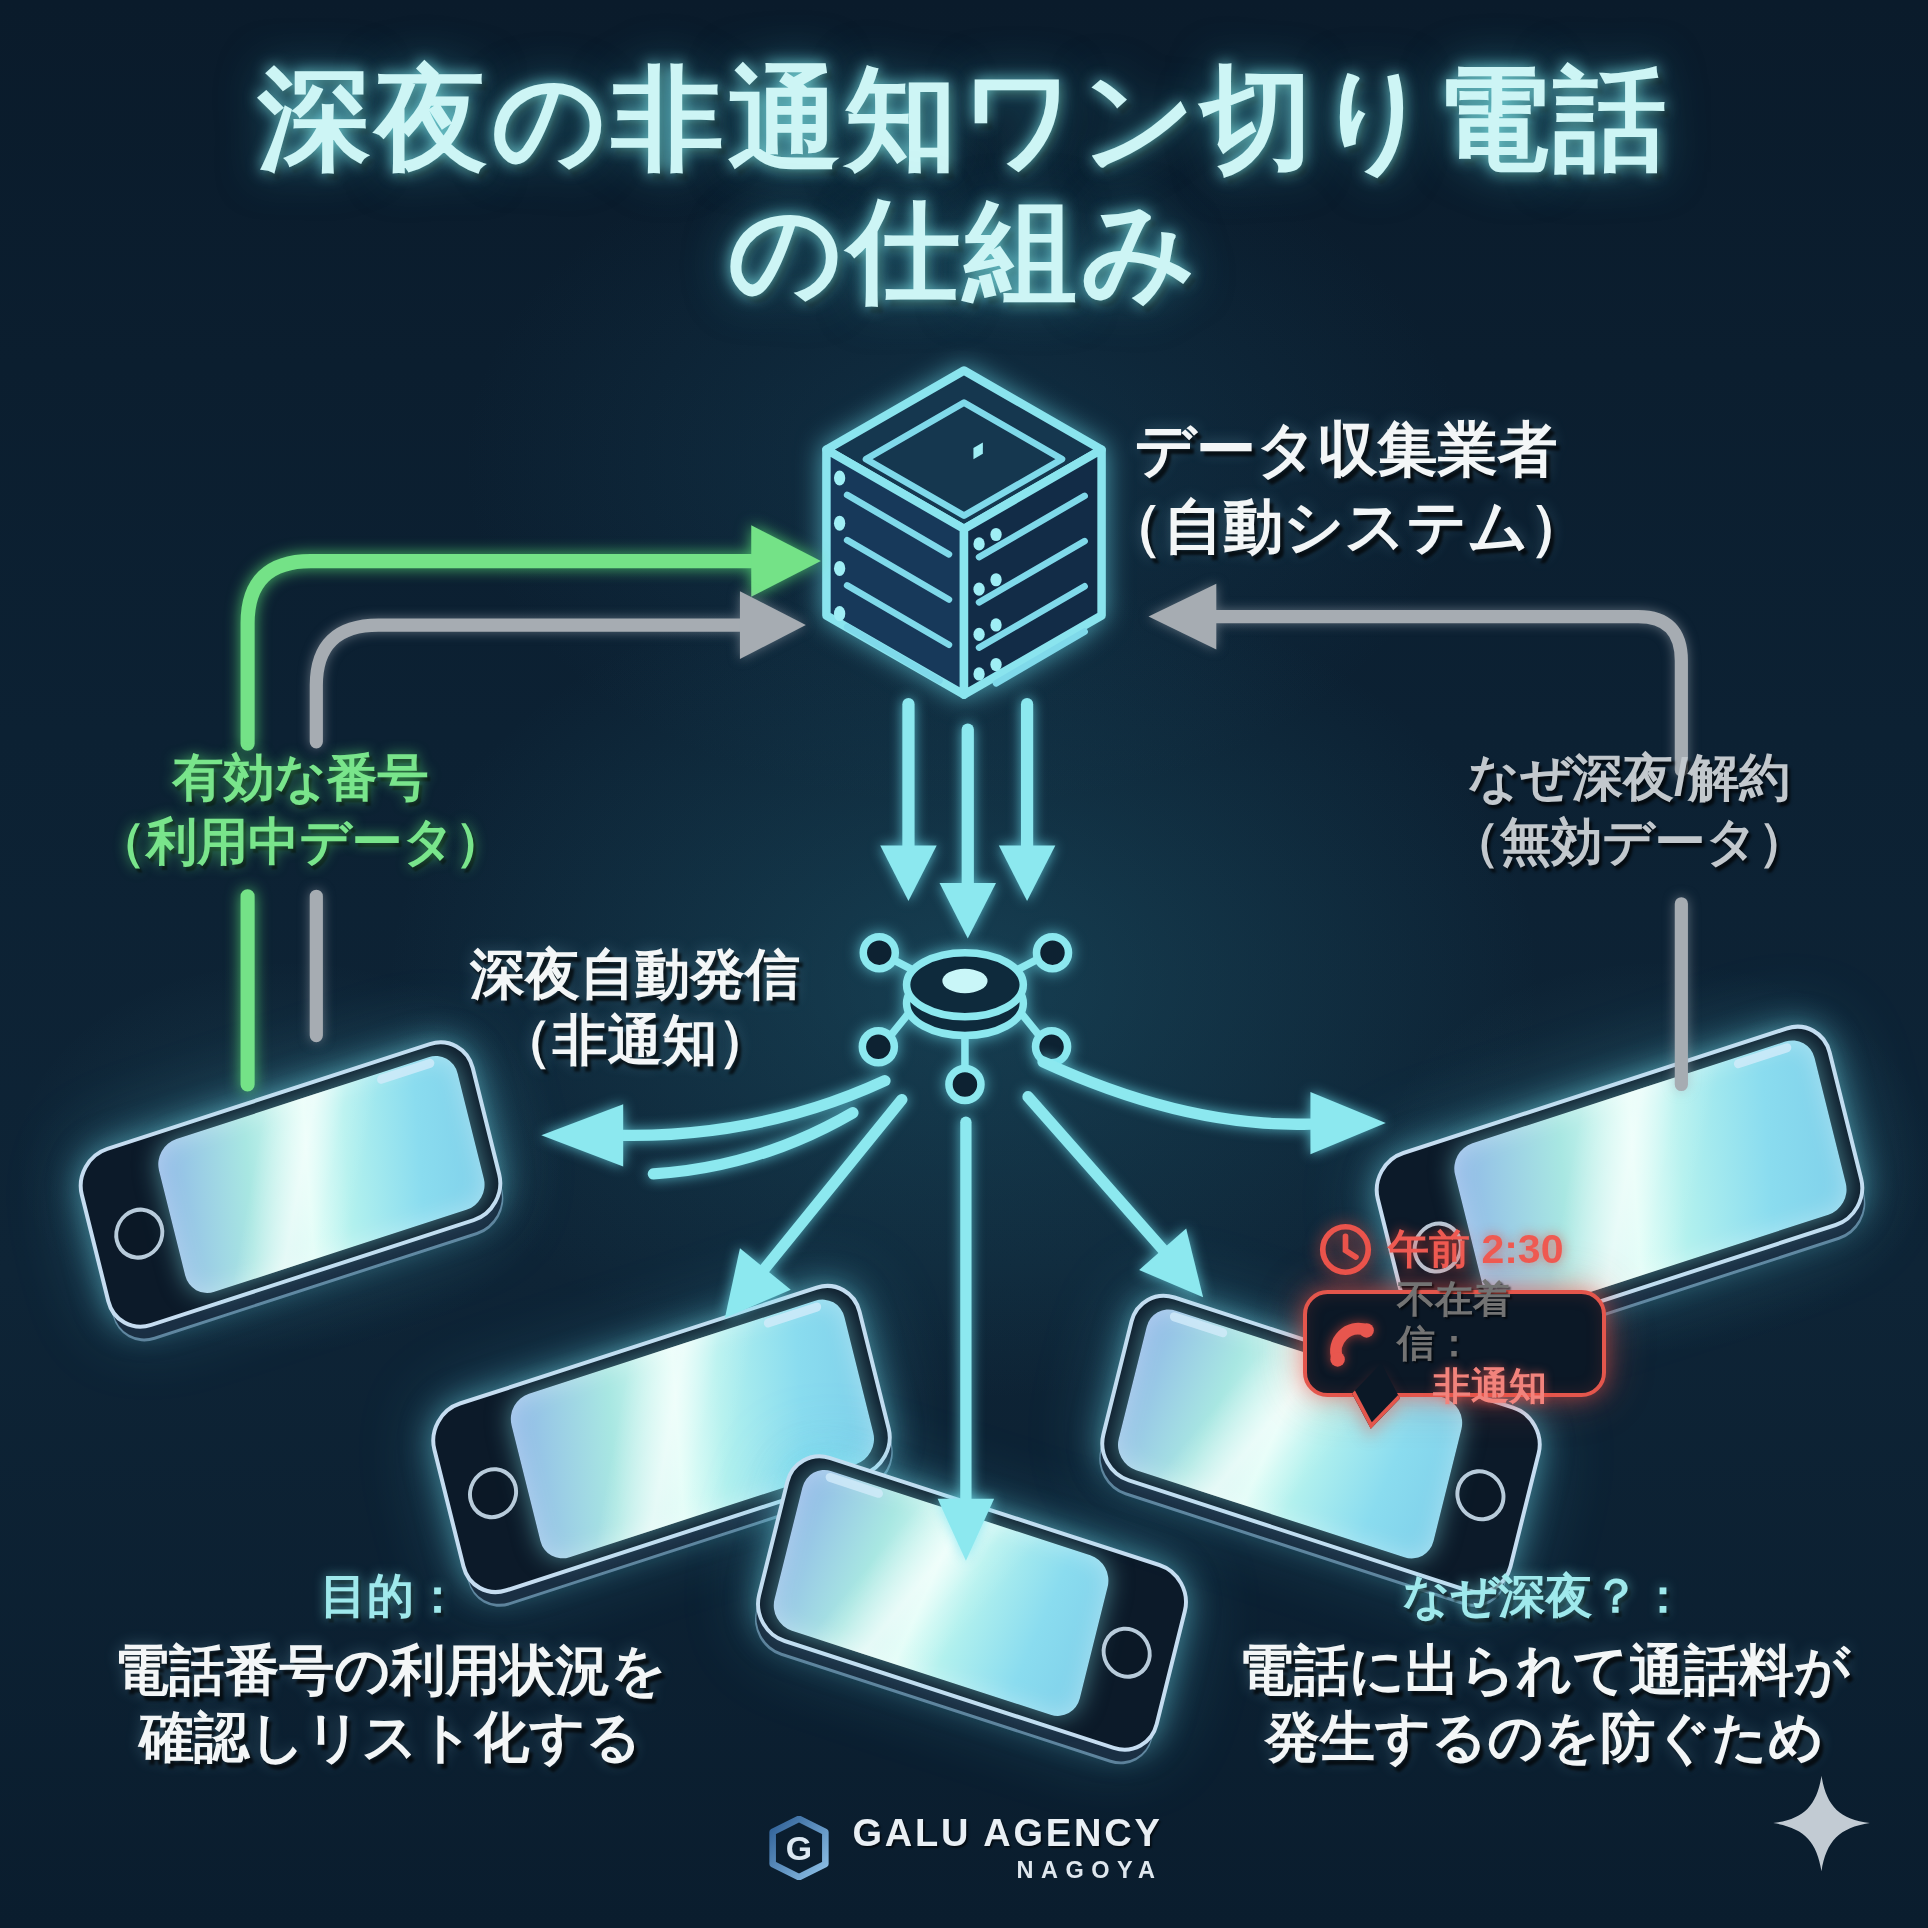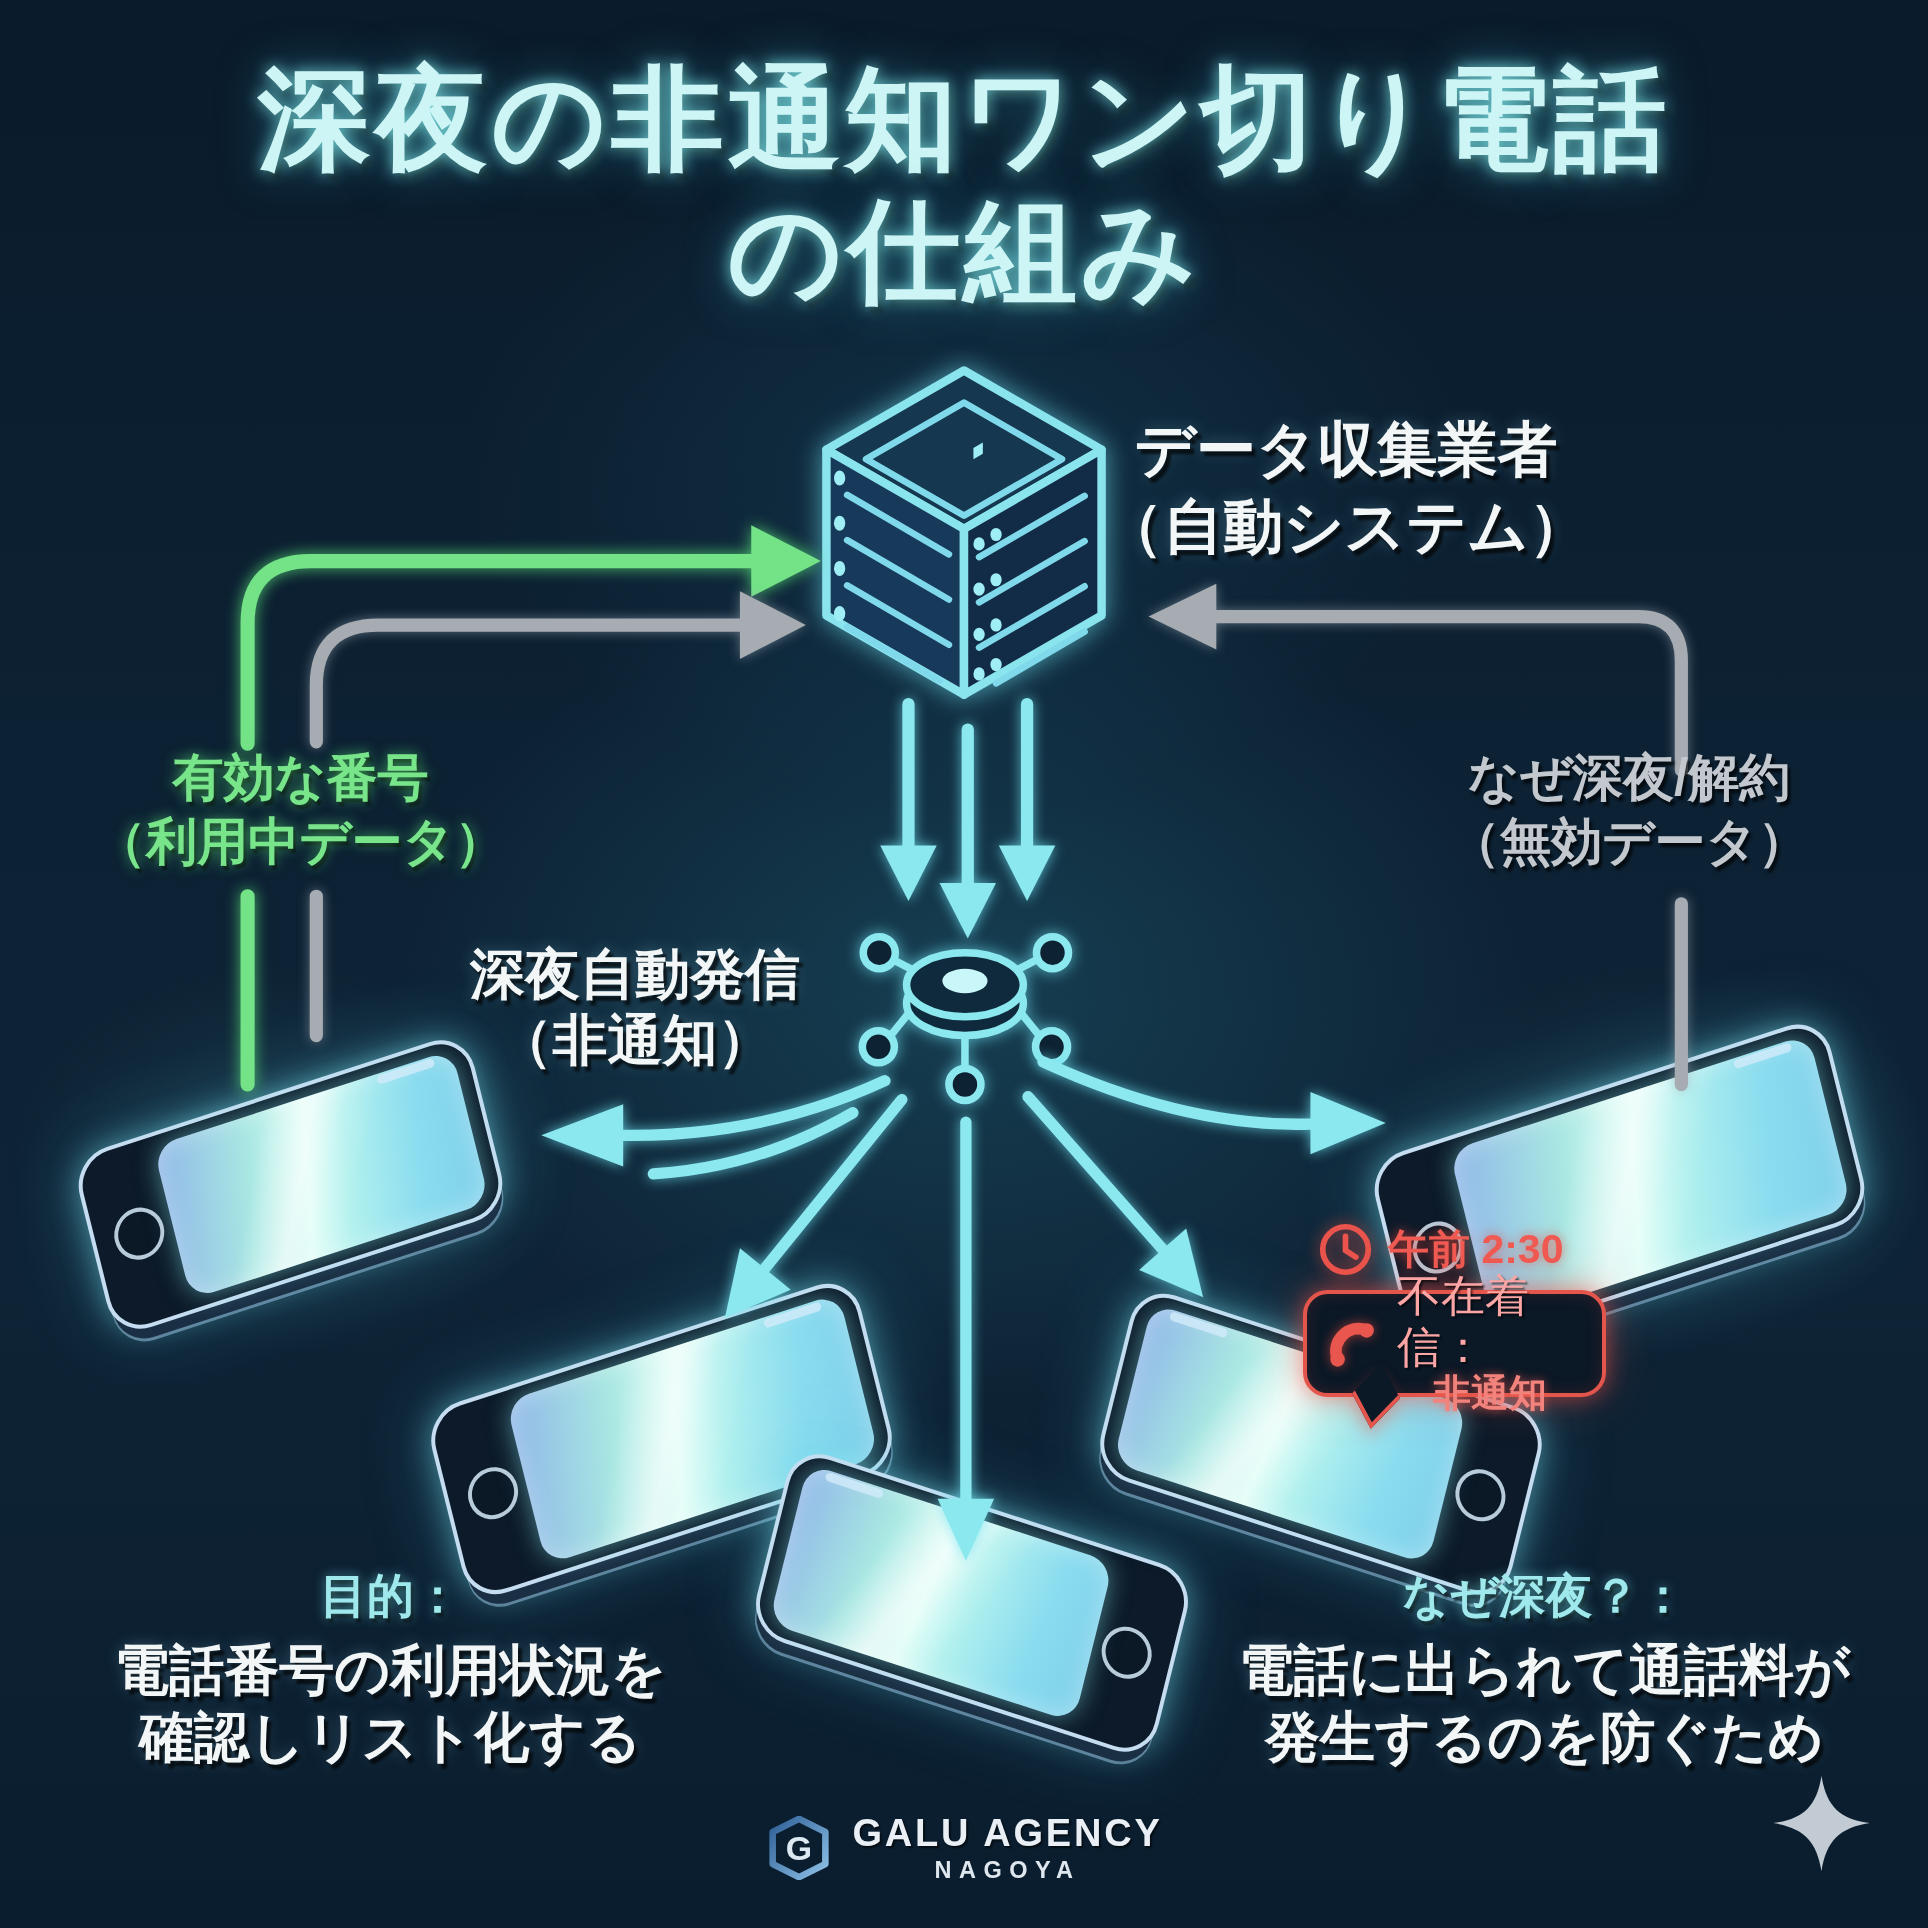--- a/index.html
+++ b/index.html
@@ -56,25 +56,25 @@
   #clock-row{position:absolute;left:1318px;top:1222px;z-index:7;display:flex;align-items:flex-end;gap:15px;}
   #time-text{font-size:41px;font-weight:bold;color:#ef5a52;text-shadow:0 0 11.3px rgba(238,75,62,.75);}
   #missed-bubble{position:absolute;left:1303px;top:1290px;width:303px;height:107px;z-index:7;box-sizing:border-box;
     background:#0b1826;border:4.7px solid #e4564c;border-radius:24.5px;display:flex;align-items:center;gap:15px;
     padding:5.6px 19px 5.6px 17px;
     box-shadow:0 0 21px rgba(240,80,70,.55),0 0 49px rgba(240,80,70,.3),inset 0 0 17px rgba(240,80,70,.15);}
   #missed-bubble::after{content:"";position:absolute;left:49px;bottom:-22.6px;width:36px;height:36px;background:#0b1826;
     border-right:4.7px solid #e4564c;border-bottom:4.7px solid #e4564c;transform:rotate(62deg) skewX(18deg);
     box-shadow:5.6px 5.6px 15px rgba(240,80,70,.35);}
   .bubble-text{display:flex;flex-direction:column;align-items:center;line-height:1.15;}
-  .bubble-line1{font-size:44px;font-weight:normal;color:#fca5a5;text-shadow:1.9px 1.9px 1.9px rgba(0,0,0,.6);}
+  .bubble-line1{font-size:38px;font-weight:bold;color:#737373;text-shadow:1.9px 1.9px 1.9px rgba(0,0,0,.6);}
   .bubble-line2{font-size:38px;font-weight:bold;color:#f2837c;text-shadow:0 0 9.4px rgba(240,90,80,.7);}
   
   #footer{position:absolute;left:0;right:0;top:1812px;z-index:6;display:flex;justify-content:center;align-items:center;gap:19px;}
-  .brand-col{display:flex;flex-direction:column;align-items:center;}
+  .brand-col{display:flex;flex-direction:column;align-items:flex-end;}
   .brand-name{font-size:38px;font-weight:bold;letter-spacing:2.8px;color:#e9eff4;text-shadow:1.9px 1.9px 1.9px rgba(0,0,0,.6);}
   .brand-loc{font-size:23.5px;font-weight:bold;letter-spacing:7.5px;color:#dfe7ee;margin-top:2px;}
   svg{display:block;}
 </style>
 </head>
 <body>
 
 <div id="canvas">
 
   <div class="title">

